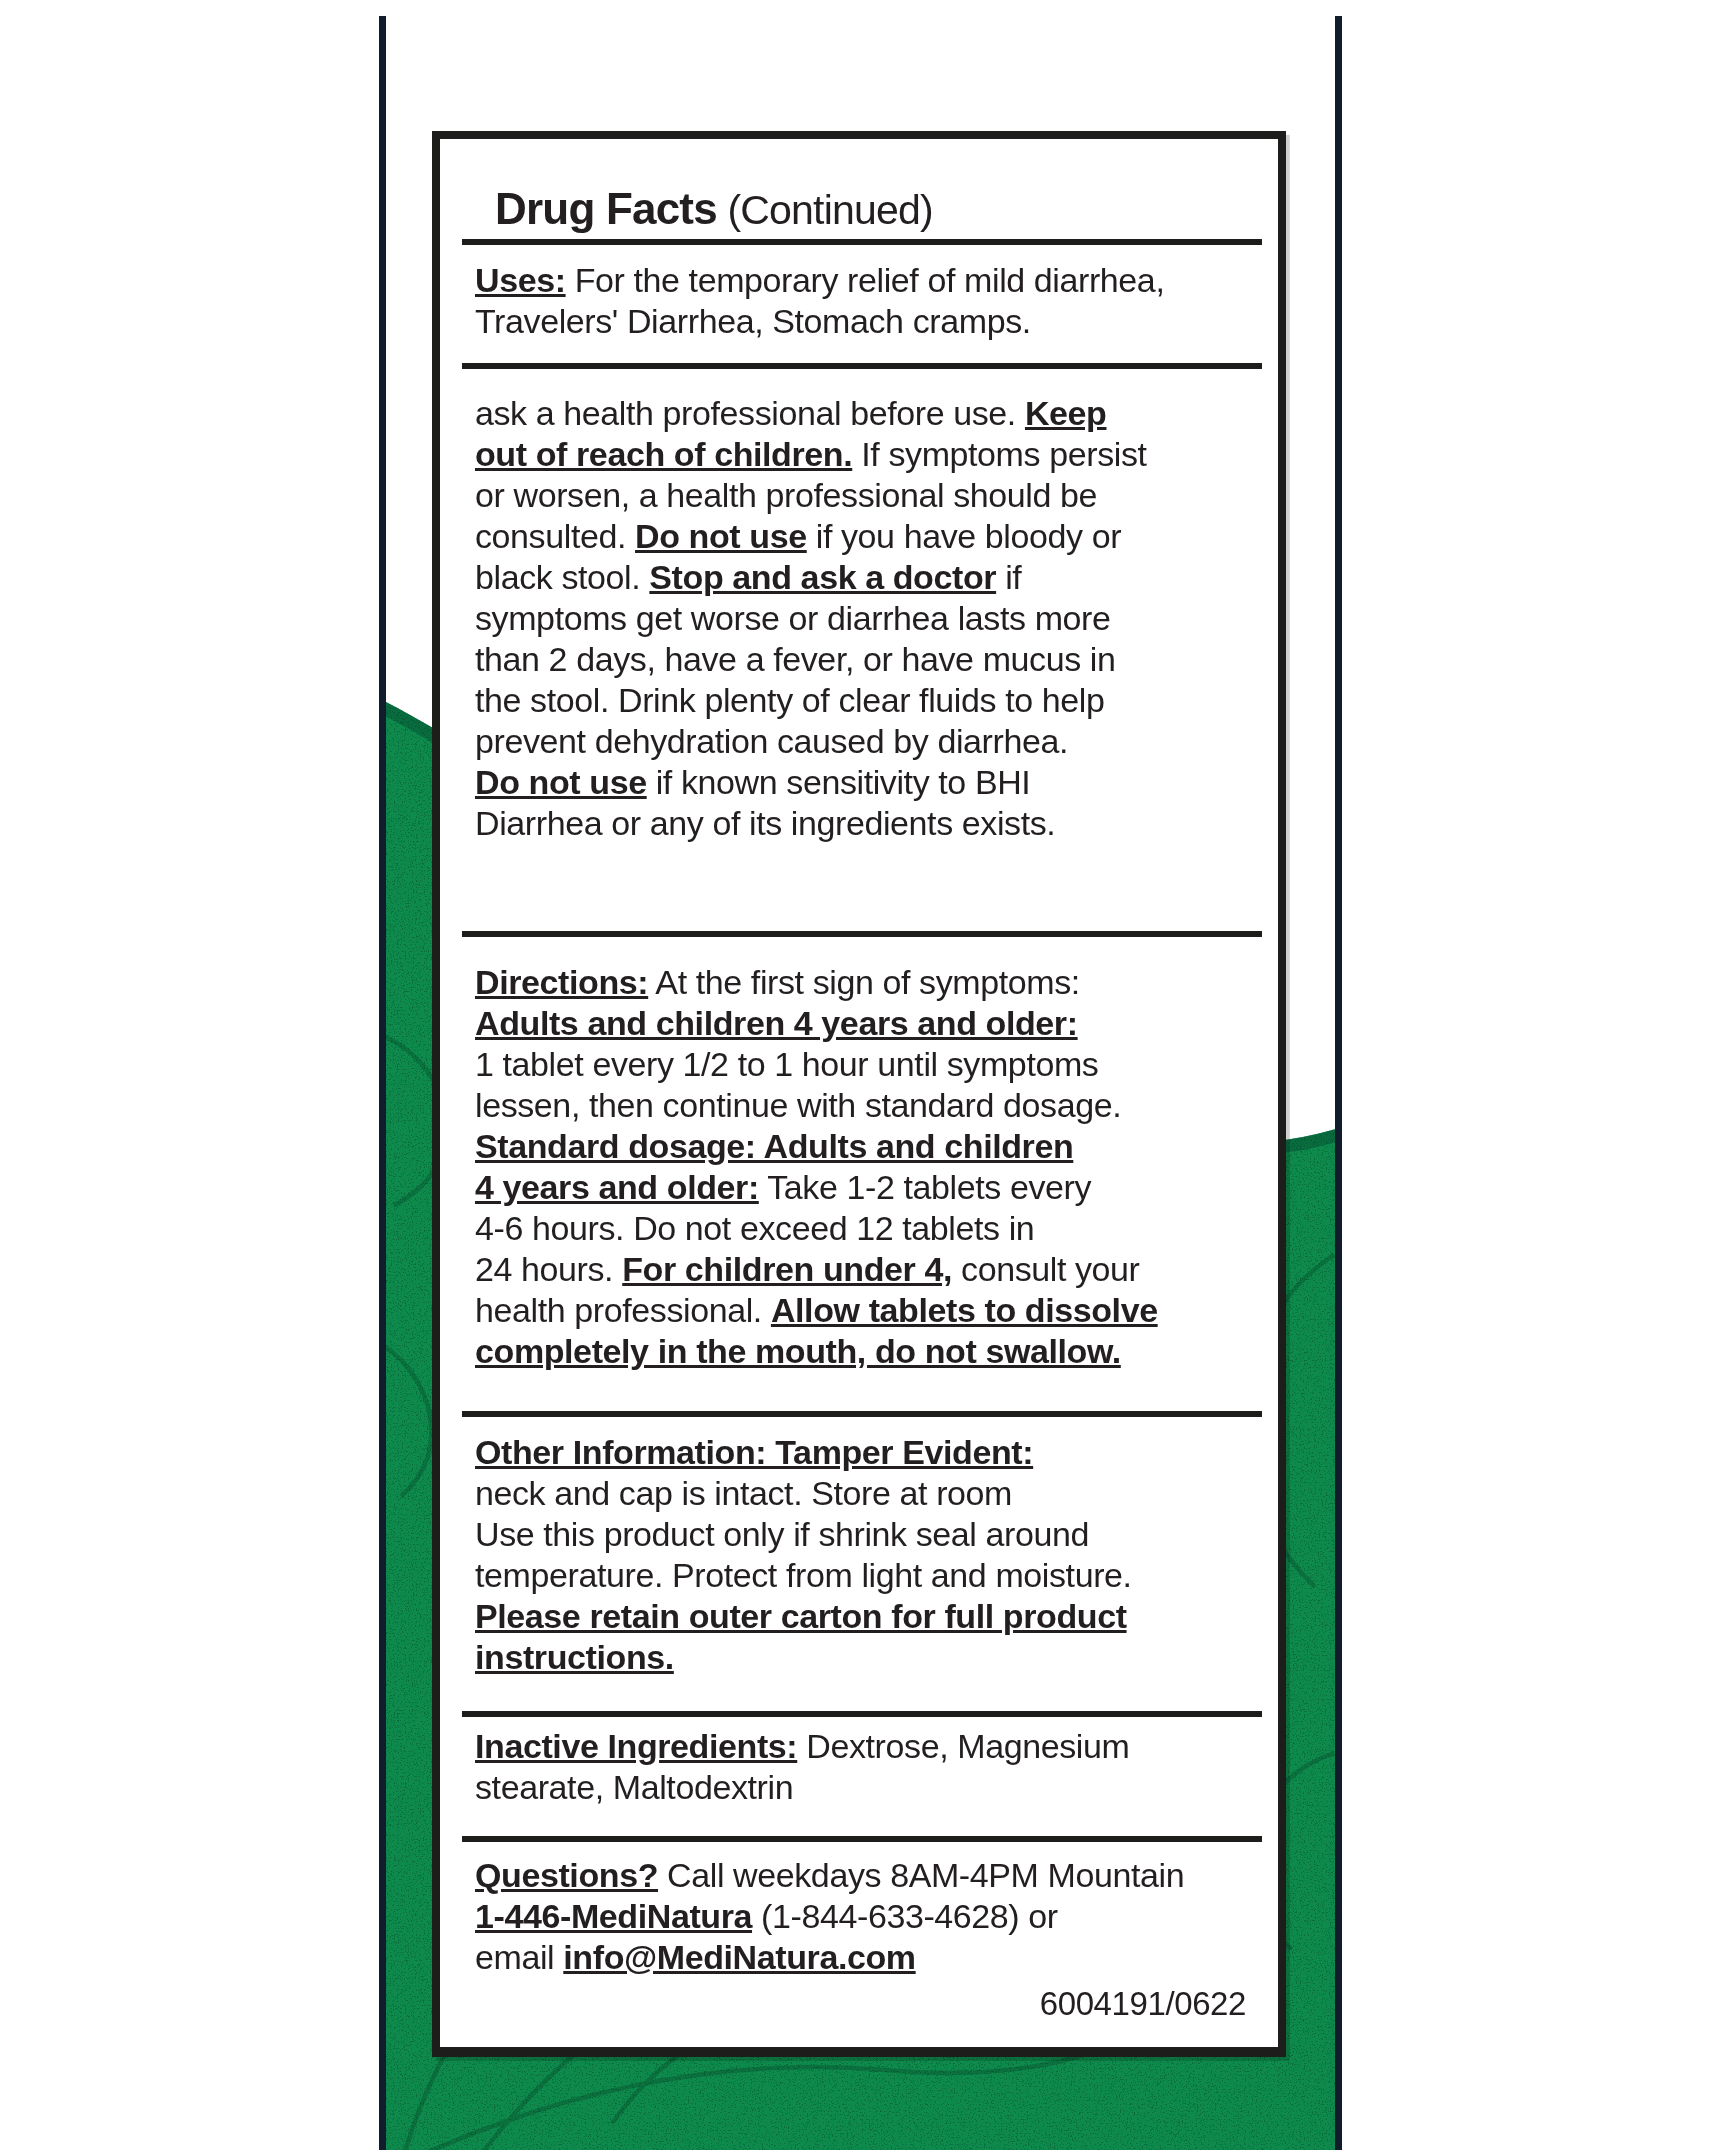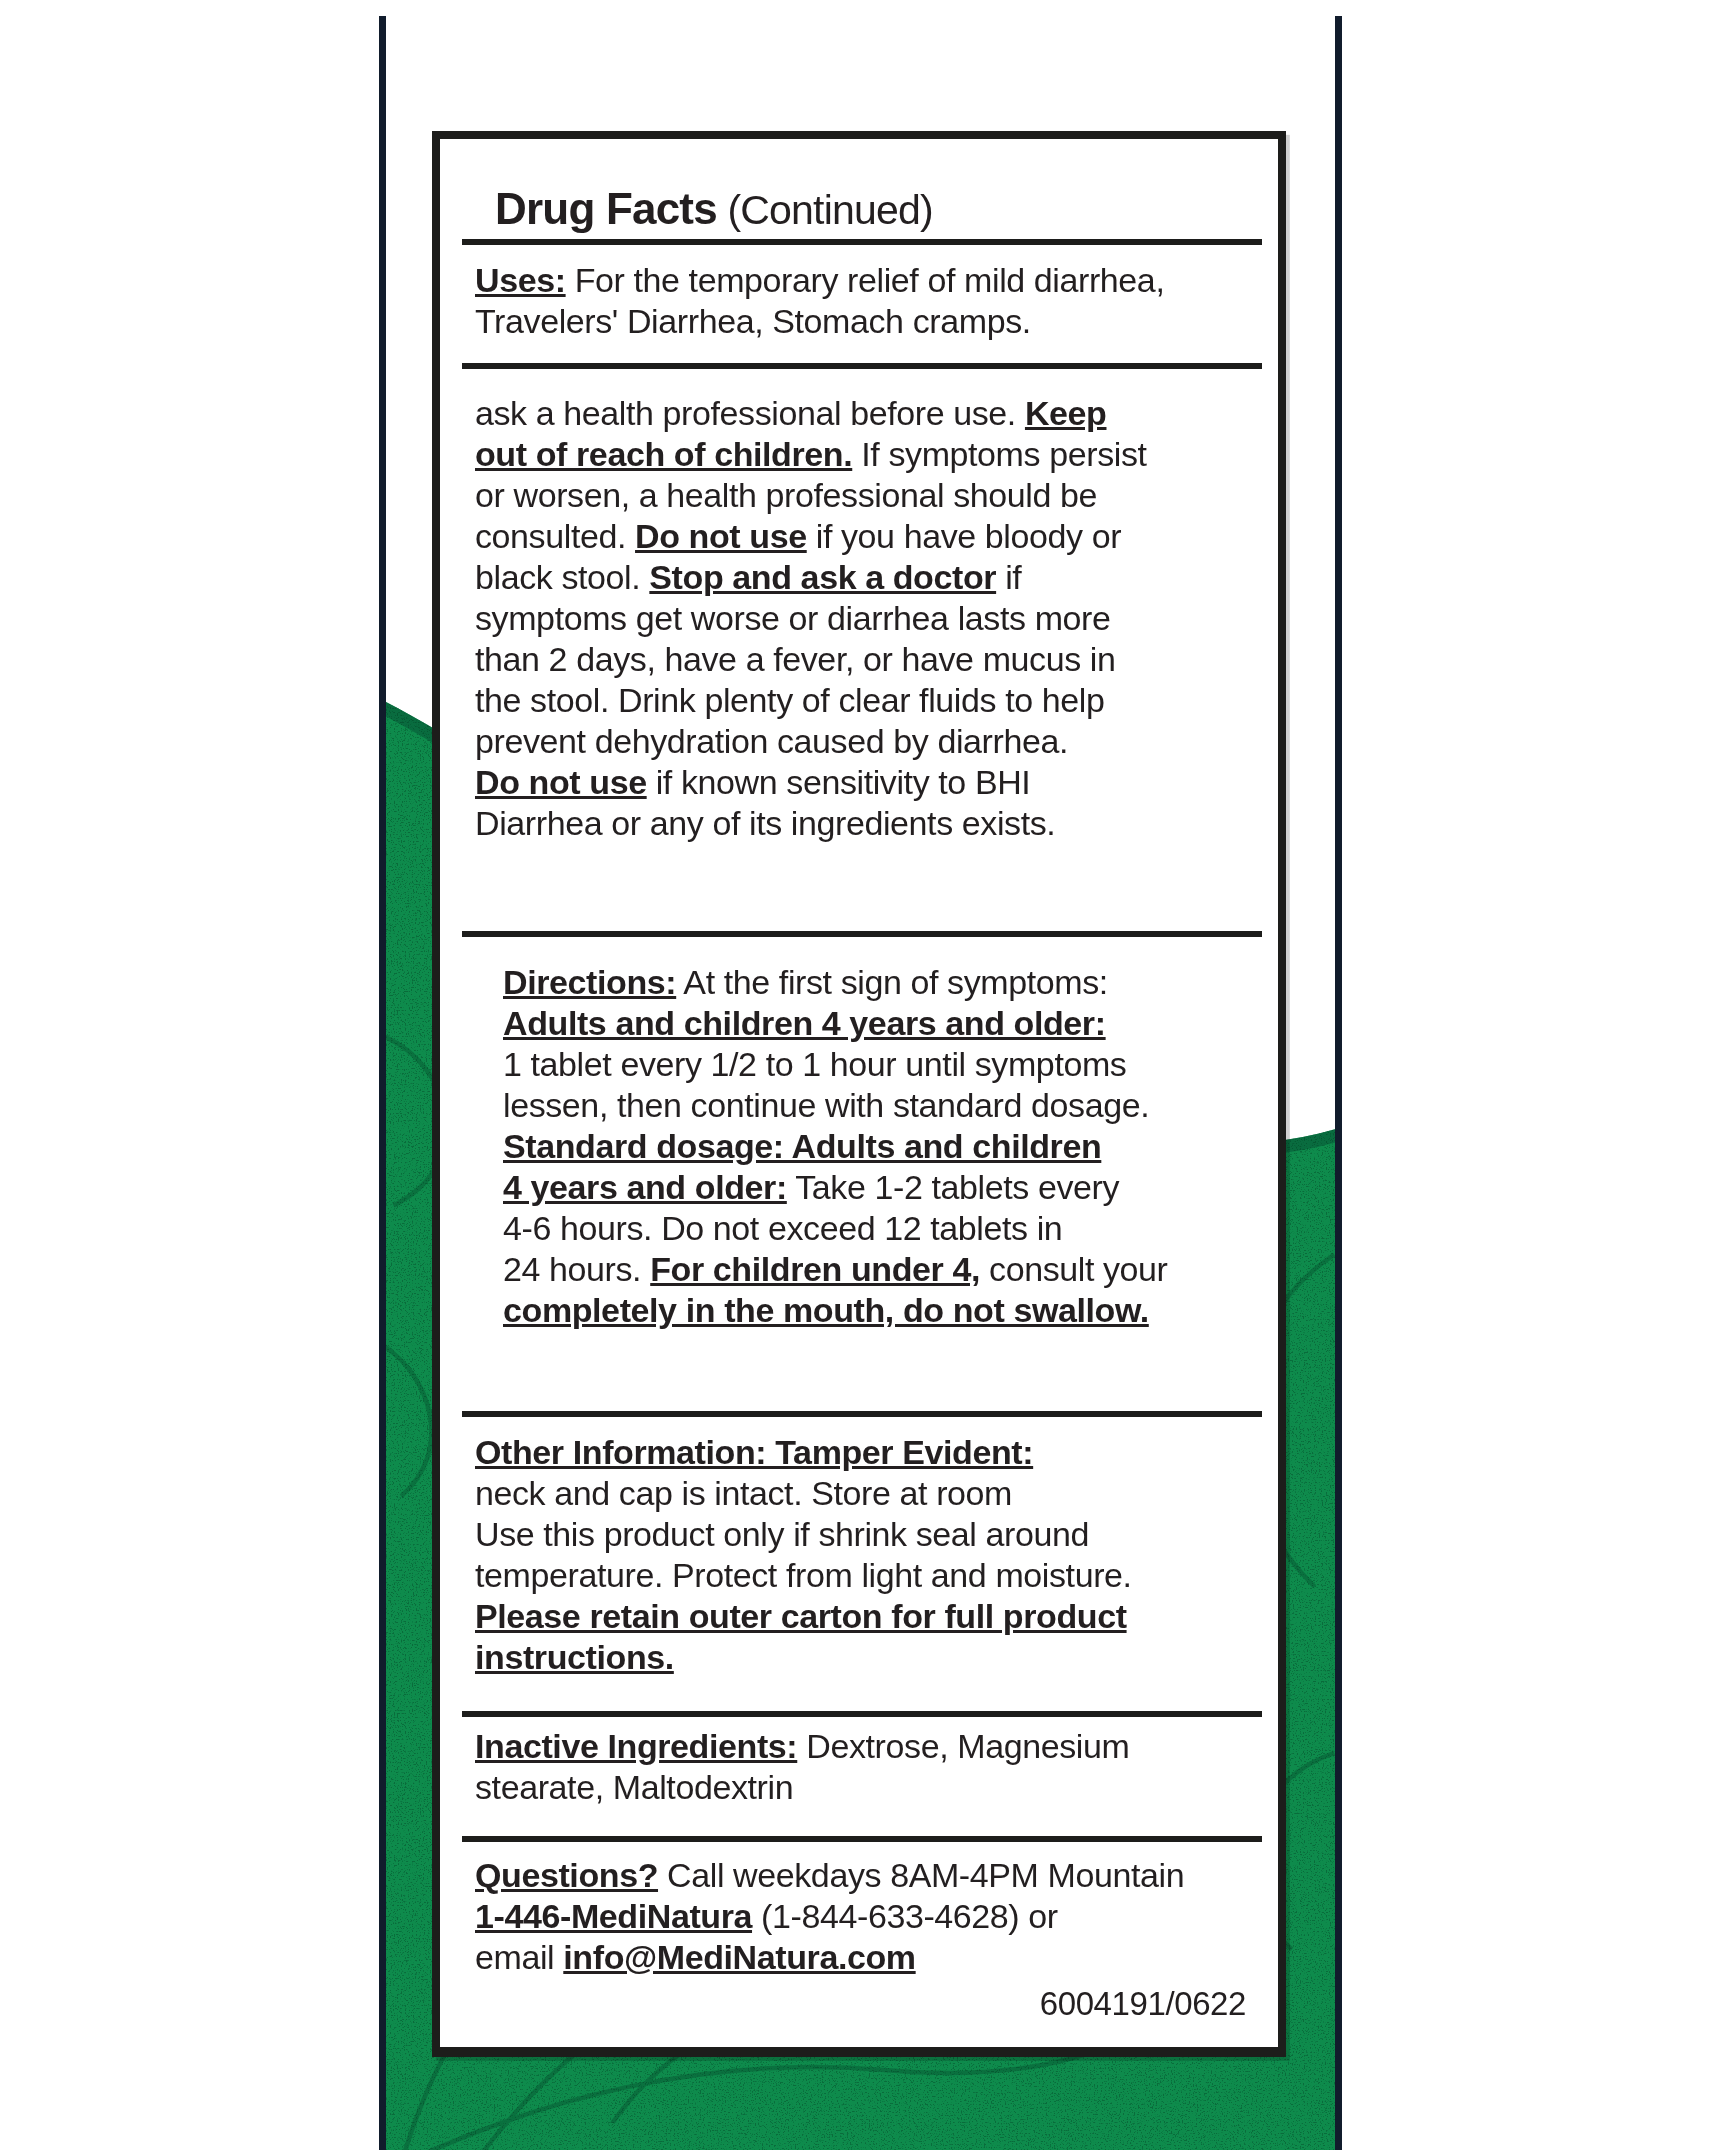--- a/index.html
+++ b/index.html
@@ -40,21 +40,21 @@
   #rule3 { top:792px; }
   #rule4 { top:1272px; }
   #rule5 { top:1572px; }
   #rule6 { top:1697px; }
 
   .section { position:absolute; left:35px; width:791px; font-size:34px; line-height:41px; letter-spacing:-0.4px; }
   .section .line { white-space:pre; }
   .section .b { font-weight:bold;text-decoration:underline; }
   #sec-uses { top:121px; }
   #sec-warnings { top:254px; }
-  #sec-directions { top:823px;margin-left:28px; }
+  #sec-directions { top:823px; }
   #sec-other-information { top:1293px; }
   #sec-inactive-ingredients { top:1587px; }
   #sec-questions { top:1716px; }
 
   .code { position:absolute; right:32px; top:1846px; font-size:33px; letter-spacing:-0.4px; }
 </style>
 </head>
 <body>
 
 <div class="stage">
@@ -129,20 +129,21 @@
 
     <div class="section" id="sec-directions">
         <div class="line"><span class="b">Directions:</span><span> At the first sign of symptoms:</span></div>
         <div class="line"><span class="b">Adults and children 4 years and older:</span></div>
         <div class="line"><span>1 tablet every 1/2 to 1 hour until symptoms</span></div>
         <div class="line"><span>lessen, then continue with standard dosage.</span></div>
         <div class="line"><span class="b">Standard dosage: Adults and children</span></div>
         <div class="line"><span class="b">4 years and older:</span><span> Take 1-2 tablets every</span></div>
         <div class="line"><span>4-6 hours. Do not exceed 12 tablets in</span></div>
         <div class="line"><span>24 hours. </span><span class="b">For children under 4,</span><span> consult your</span></div>
+        <div class="line"><span>health professional. </span><span class="b">Allow tablets to dissolve</span></div>
         <div class="line"><span class="b">completely in the mouth, do not swallow.</span></div>
       </div>
 
     <div class="rule" id="rule4"></div>
 
     <div class="section" id="sec-other-information">
         <div class="line"><span class="b">Other Information: Tamper Evident:</span></div>
         <div class="line"><span>neck and cap is intact. Store at room</span></div>
         <div class="line"><span>Use this product only if shrink seal around</span></div>
         <div class="line"><span>temperature. Protect from light and moisture.</span></div>

